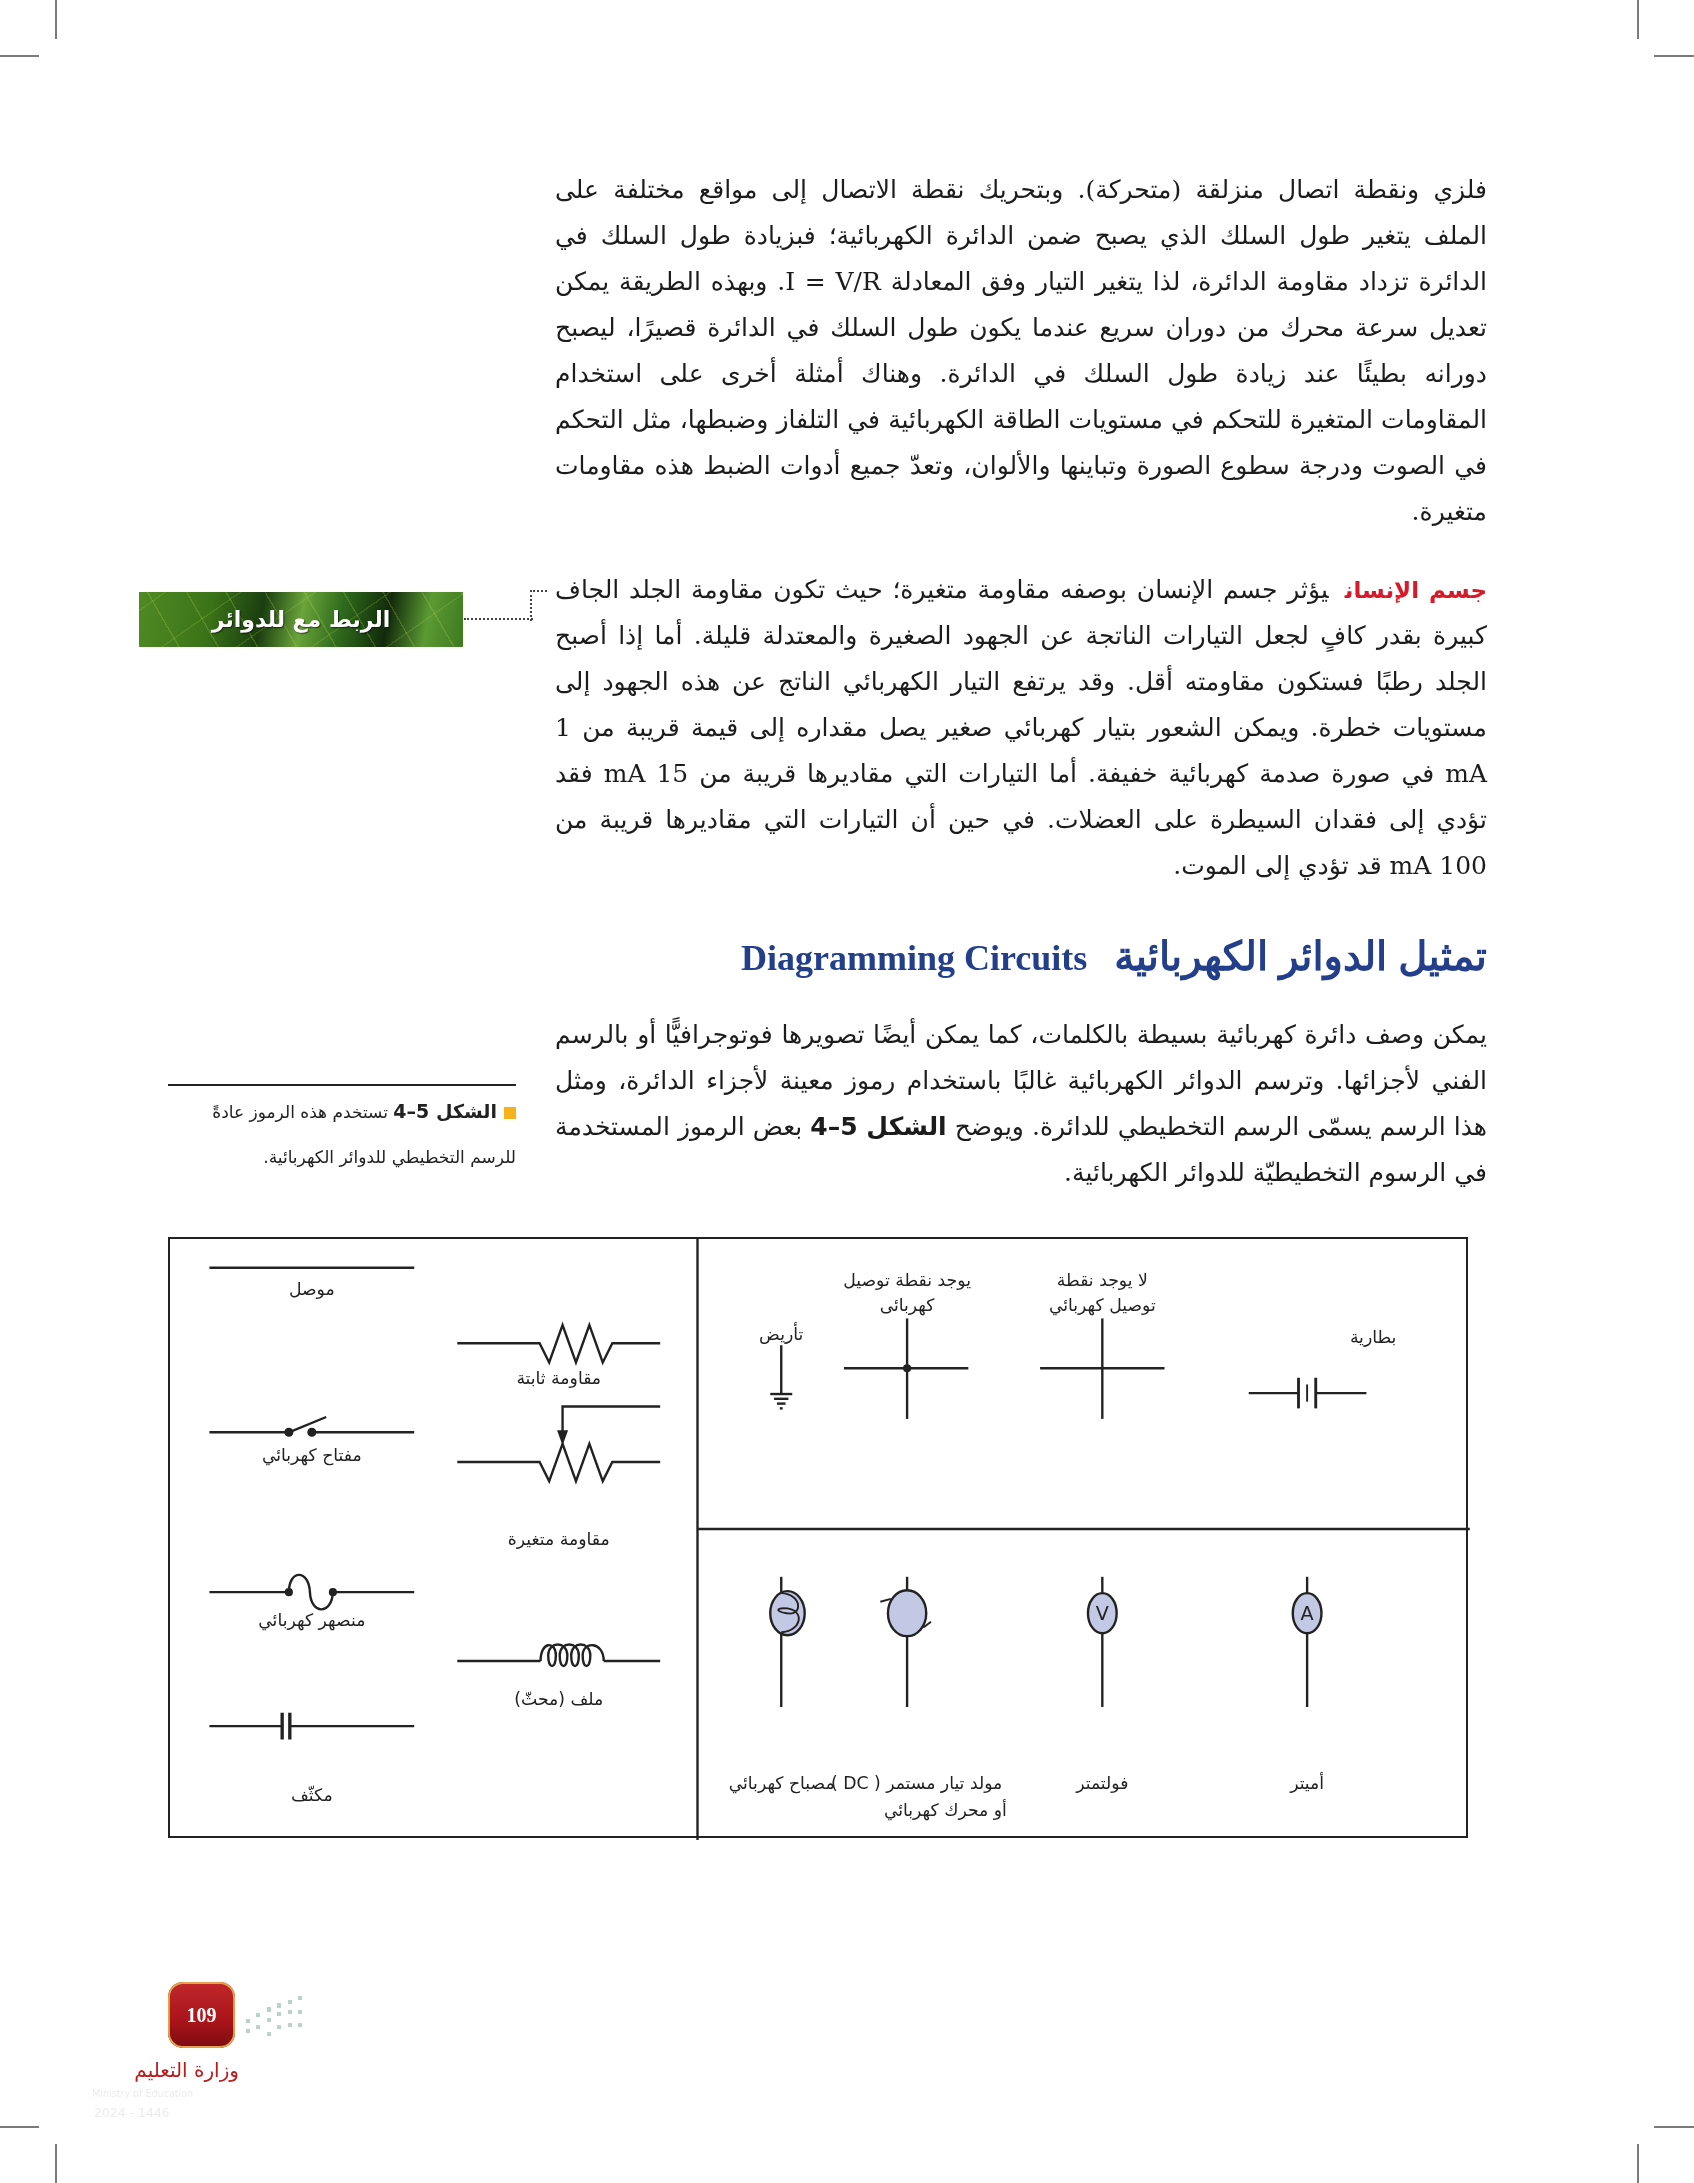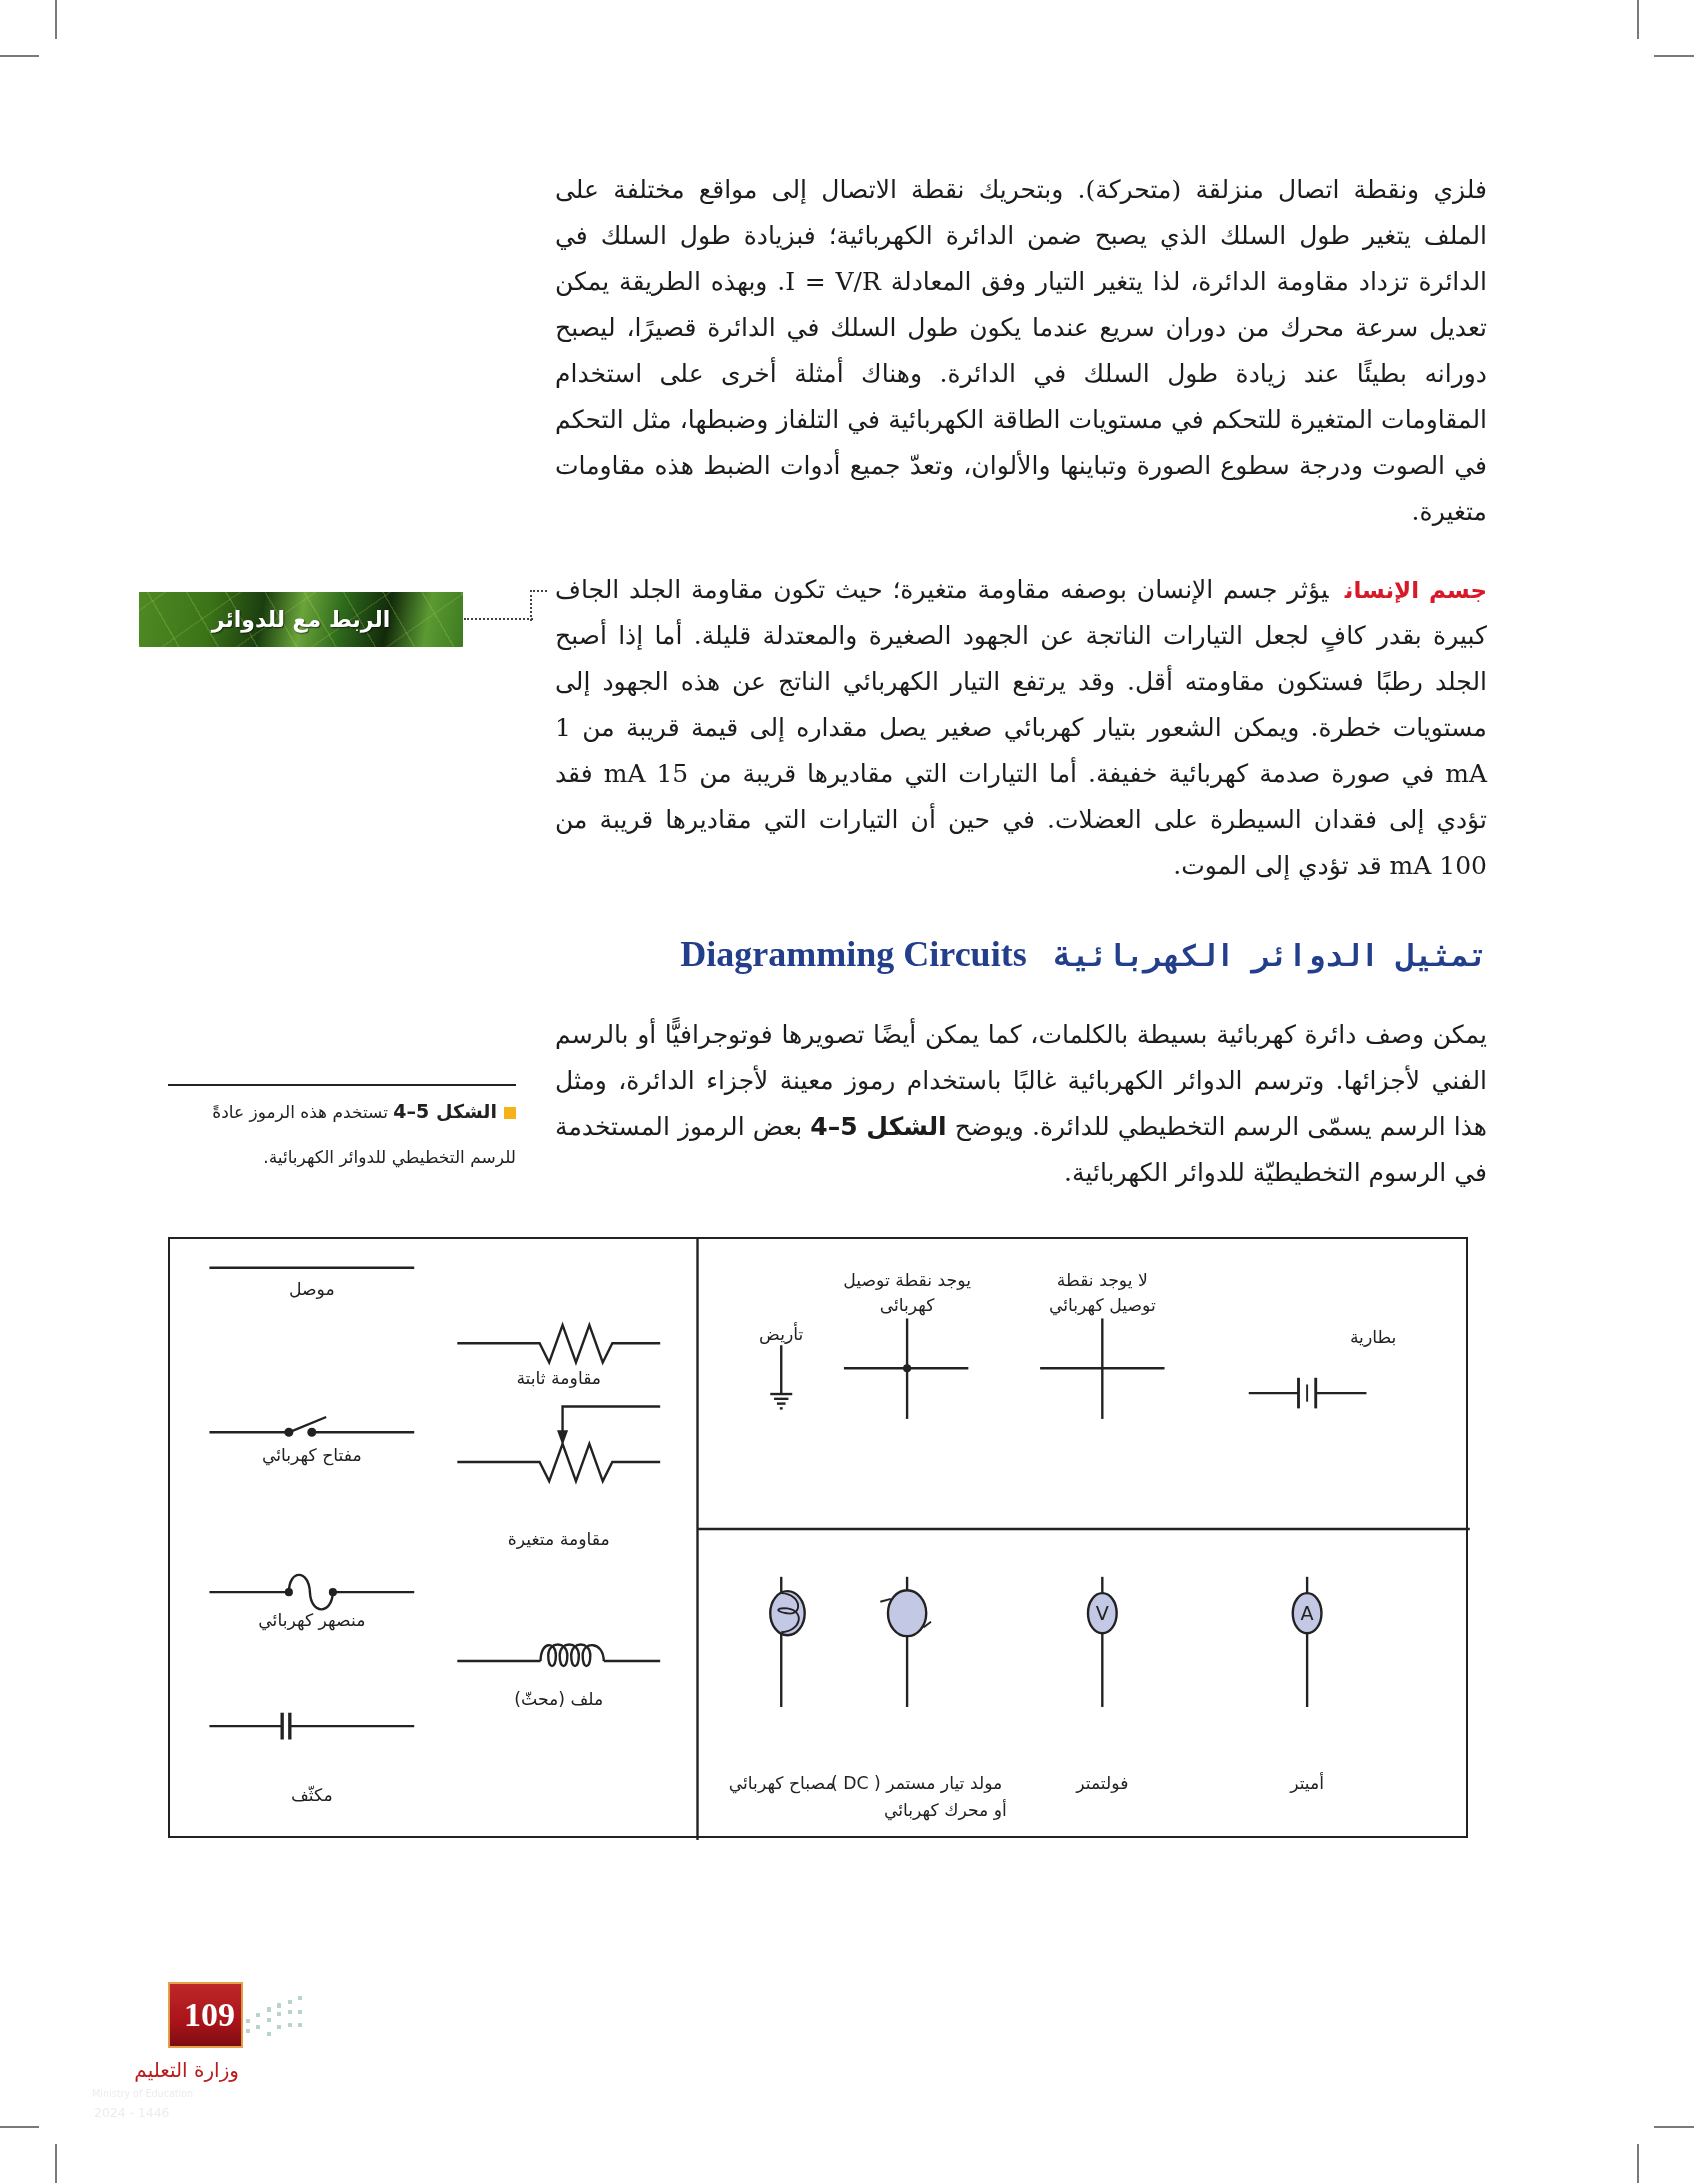--- a/index.html
+++ b/index.html
@@ -10,21 +10,21 @@
 
   .para { position: absolute; direction: rtl; text-align: justify; text-align-last: right;
           font-family: "DejaVu Serif", serif; font-size: 25px; line-height: 46px;
           color: #1c1c1c; }
   .para .lead { color: #d7192a; font-family: "DejaVu Sans", sans-serif; font-weight: bold;
                 font-size: 23px; margin-left: 16.3px; }
   .para b { font-family: "DejaVu Sans", sans-serif; font-weight: bold; }
 
   .heading { position: absolute; direction: rtl; white-space: nowrap; color: #233f8b;
              font-weight: bold; }
-  .heading .ar { font-family: Liberation Mono, monospace; font-size: 30px; }
+  .heading .ar { font-family: Liberation Sans, sans-serif; font-size: 40px; }
   .heading .en { font-family: "Liberation Serif", serif; font-size: 36px; margin-right: 27px; margin-top: 24px; }
 
   .banner { position: absolute; left: 139px; top: 592px; width: 324px; height: 55px;
             background: linear-gradient(100deg, #4f8a24 0%, #3b7418 22%, #1b3e10 38%, #6aa43a 50%,
                                         #2e6a1c 62%, #122a0b 76%, #5b9a33 88%, #3d7a20 100%);
             display: flex; align-items: center; justify-content: center; overflow: hidden; }
   .banner::before { content: ""; position: absolute; inset: 0;
             background: repeating-linear-gradient(60deg, rgba(190,220,80,0.22) 0 1.4px, transparent 1.4px 34px),
                         repeating-linear-gradient(-35deg, rgba(190,220,80,0.16) 0 1.4px, transparent 1.4px 43px); }
   .banner span { position: relative; color: #ffffff; font-weight: bold; font-size: 22px;
@@ -40,23 +40,23 @@
                  margin-left: 6.7px; vertical-align: -1px; }
   .caption b { font-weight: bold; font-size: 19px; }
 
   .figure { position: absolute; left: 168px; top: 1237px; width: 1300px; height: 601px;
             border: 2.4px solid #222; box-sizing: border-box; }
   .figure svg { position: absolute; left: 0; top: 0; }
   .sym-label { font-family: "DejaVu Sans", sans-serif; font-size: 36px; fill: #222; }
 
   .page-num { position: absolute; left: 168px; top: 1982px; width: 67px; height: 66px;
               background: linear-gradient(180deg, #c0282a 0%, #a9141a 60%, #7a0c10 100%);
-              border-radius: 0; box-shadow: 0 0 0 1.9px #e6a24a inset;
+              border-radius: 15px; box-shadow: 0 0 0 1.9px #e6a24a inset;
               display: flex; align-items: center; justify-content: center;
-              color: #fff; font-family: "Liberation Serif", serif; font-weight: bold; font-size: 34px; padding-left: 8px; }
+              color: #fff; font-family: "Liberation Serif", serif; font-weight: bold; font-size: 20px; }
   .logo-dots { position: absolute; left: 239px; top: 1991px; width: 72px; height: 48px; }
   .logo-dots i { position: absolute; width: 4.3px; height: 4.3px; background: #b9d3c9; border-radius: 0.5px; }
   .logo-text { position: absolute; left: 91px; top: 2058px; width: 148px; color: #b91c1c;
                font-size: 20px; direction: rtl; text-align: right; }
   .logo-sub { position: absolute; left: 92px; top: 2088px; color: #ececec; font-size: 9.6px; }
   .logo-year { position: absolute; left: 94px; top: 2105px; color: #ececec; font-size: 12.4px; }
 </style>
 </head>
 <body>
 

